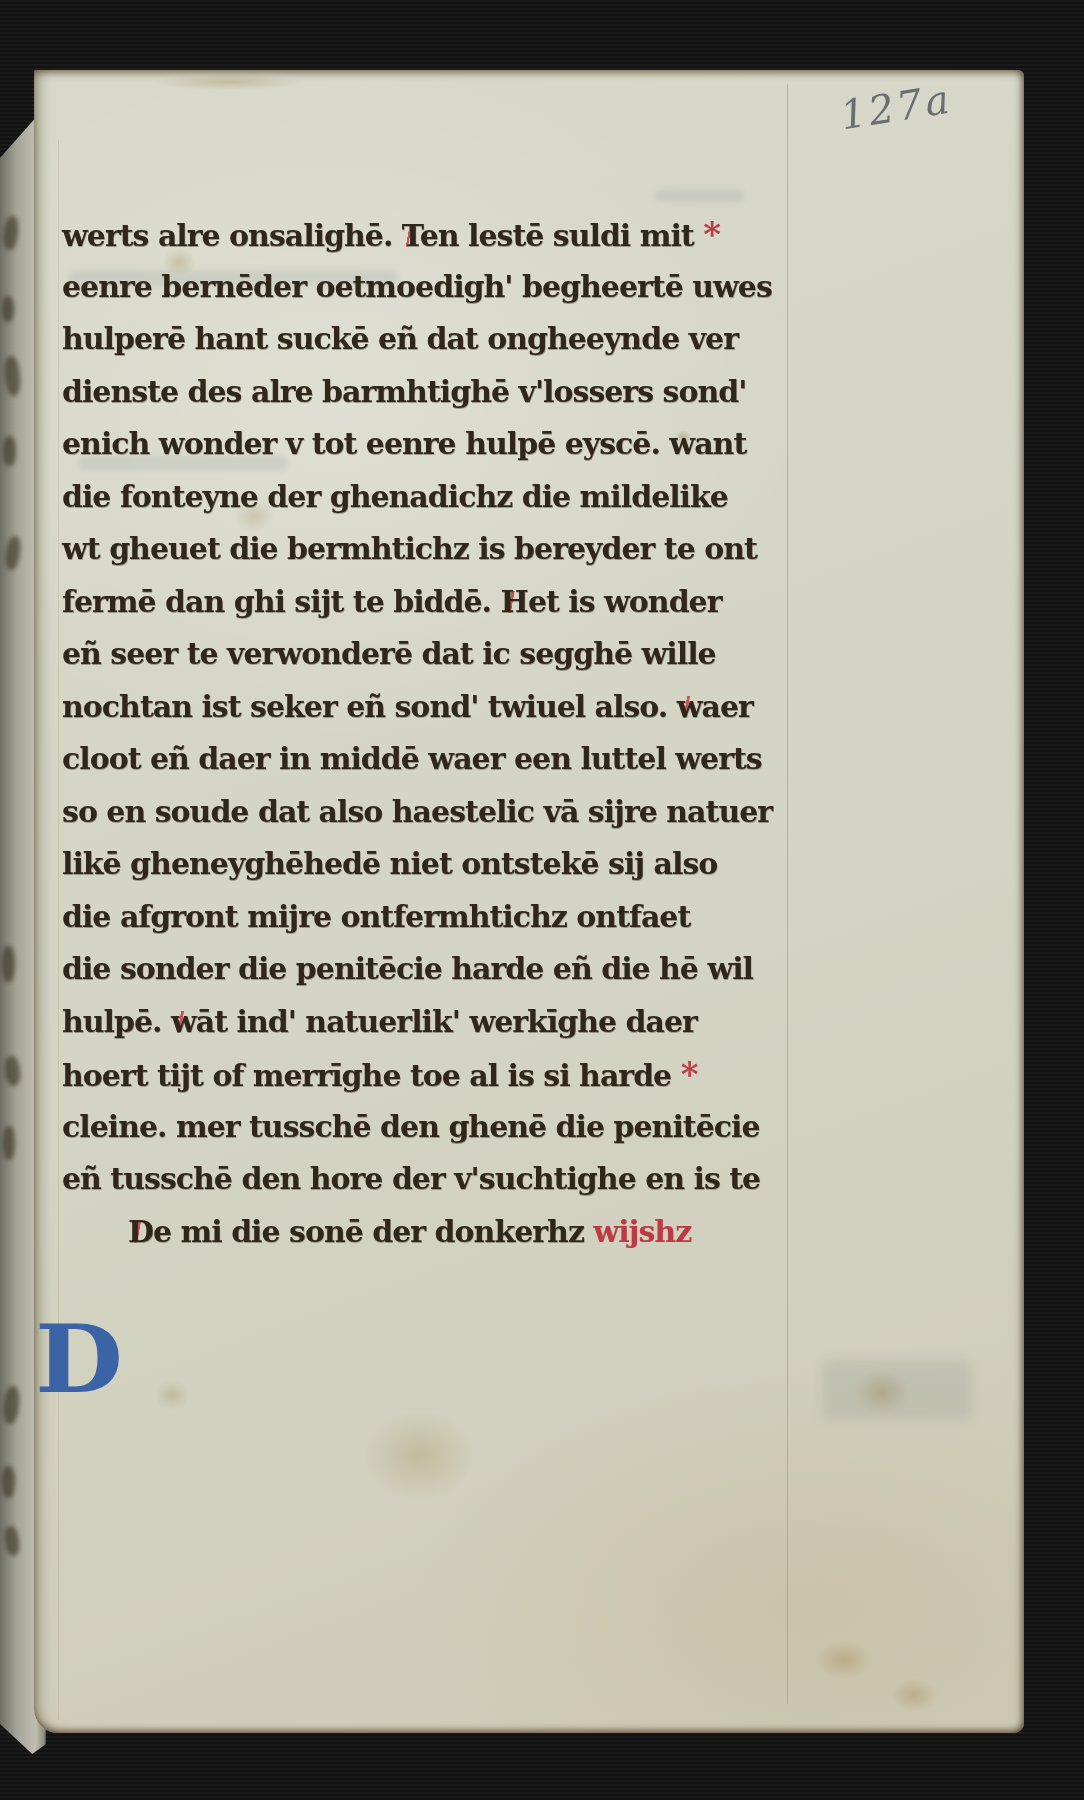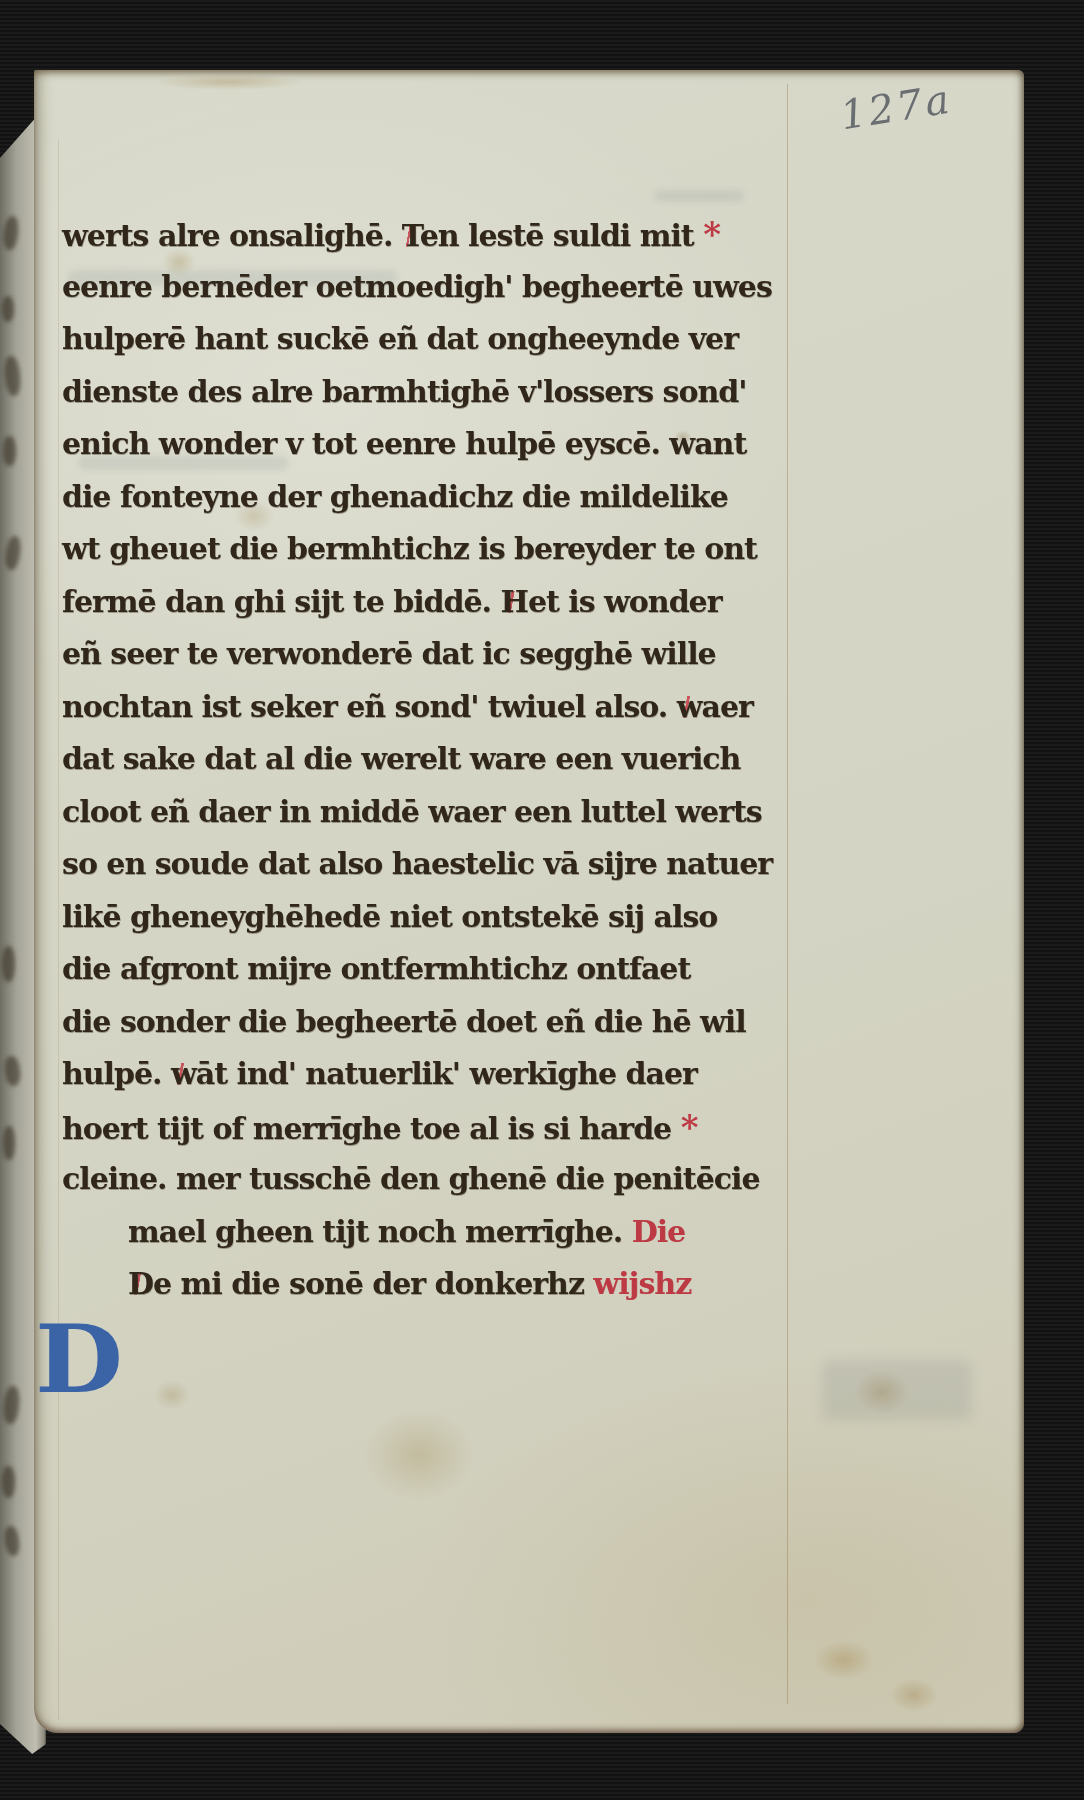--- a/index.html
+++ b/index.html
@@ -107,26 +107,25 @@
       <div class="text-line"><span class="seg-ink">werts alre onsalighē. </span><span class="seg-rubric">T</span><span class="seg-ink">en lestē suldi mit </span><span class="seg-red-mark">*</span></div>
       <div class="text-line"><span class="seg-ink">eenre bernēder oetmoedigh' begheertē uwes</span></div>
       <div class="text-line"><span class="seg-ink">hulperē hant suckē eñ dat ongheeynde ver</span></div>
       <div class="text-line"><span class="seg-ink">dienste des alre barmhtighē v'lossers sond'</span></div>
       <div class="text-line"><span class="seg-ink">enich wonder v tot eenre hulpē eyscē. want</span></div>
       <div class="text-line"><span class="seg-ink">die fonteyne der ghenadichz die mildelike</span></div>
       <div class="text-line"><span class="seg-ink">wt gheuet die bermhtichz is bereyder te ont</span></div>
       <div class="text-line"><span class="seg-ink">fermē dan ghi sijt te biddē. </span><span class="seg-rubric">H</span><span class="seg-ink">et is wonder</span></div>
       <div class="text-line"><span class="seg-ink">eñ seer te verwonderē dat ic segghē wille</span></div>
       <div class="text-line"><span class="seg-ink">nochtan ist seker eñ sond' twiuel also. </span><span class="seg-rubric">w</span><span class="seg-ink">aer</span></div>
-      <div class="text-line"><span class="seg-ink">dat sake dat al die werelt ware een vuerich</span></div>
       <div class="text-line"><span class="seg-ink">cloot eñ daer in middē waer een luttel werts</span></div>
       <div class="text-line"><span class="seg-ink">so en soude dat also haestelic vā sijre natuer</span></div>
       <div class="text-line"><span class="seg-ink">likē gheneyghēhedē niet ontstekē sij also</span></div>
       <div class="text-line"><span class="seg-ink">die afgront mijre ontfermhtichz ontfaet</span></div>
-      <div class="text-line"><span class="seg-ink">die sonder die begheertē doet eñ die hē wil</span></div>
+      <div class="text-line"><span class="seg-ink">die sonder die penitēcie harde eñ die hē wil</span></div>
       <div class="text-line"><span class="seg-ink">hulpē. </span><span class="seg-rubric">w</span><span class="seg-ink">āt ind' natuerlik' werkīghe daer</span></div>
       <div class="text-line"><span class="seg-ink">hoert tijt of merrīghe toe al is si harde </span><span class="seg-red-mark">*</span></div>
       <div class="text-line"><span class="seg-ink">cleine. mer tusschē den ghenē die penitēcie</span></div>
-      <div class="text-line indented"><span class="seg-ink">mael gheen tijt noch merrīghe. </span><span class="seg-red">Die</span></div>
+      <div class="text-line"><span class="seg-ink">eñ tusschē den hore der v'suchtighe en is te</span></div>
       <div class="text-line indented"><span class="seg-rubric">D</span><span class="seg-ink">e mi die sonē der donkerhz </span><span class="seg-red">wijshz</span></div>
     </div>
 
 </div>
 
 </body></html>

